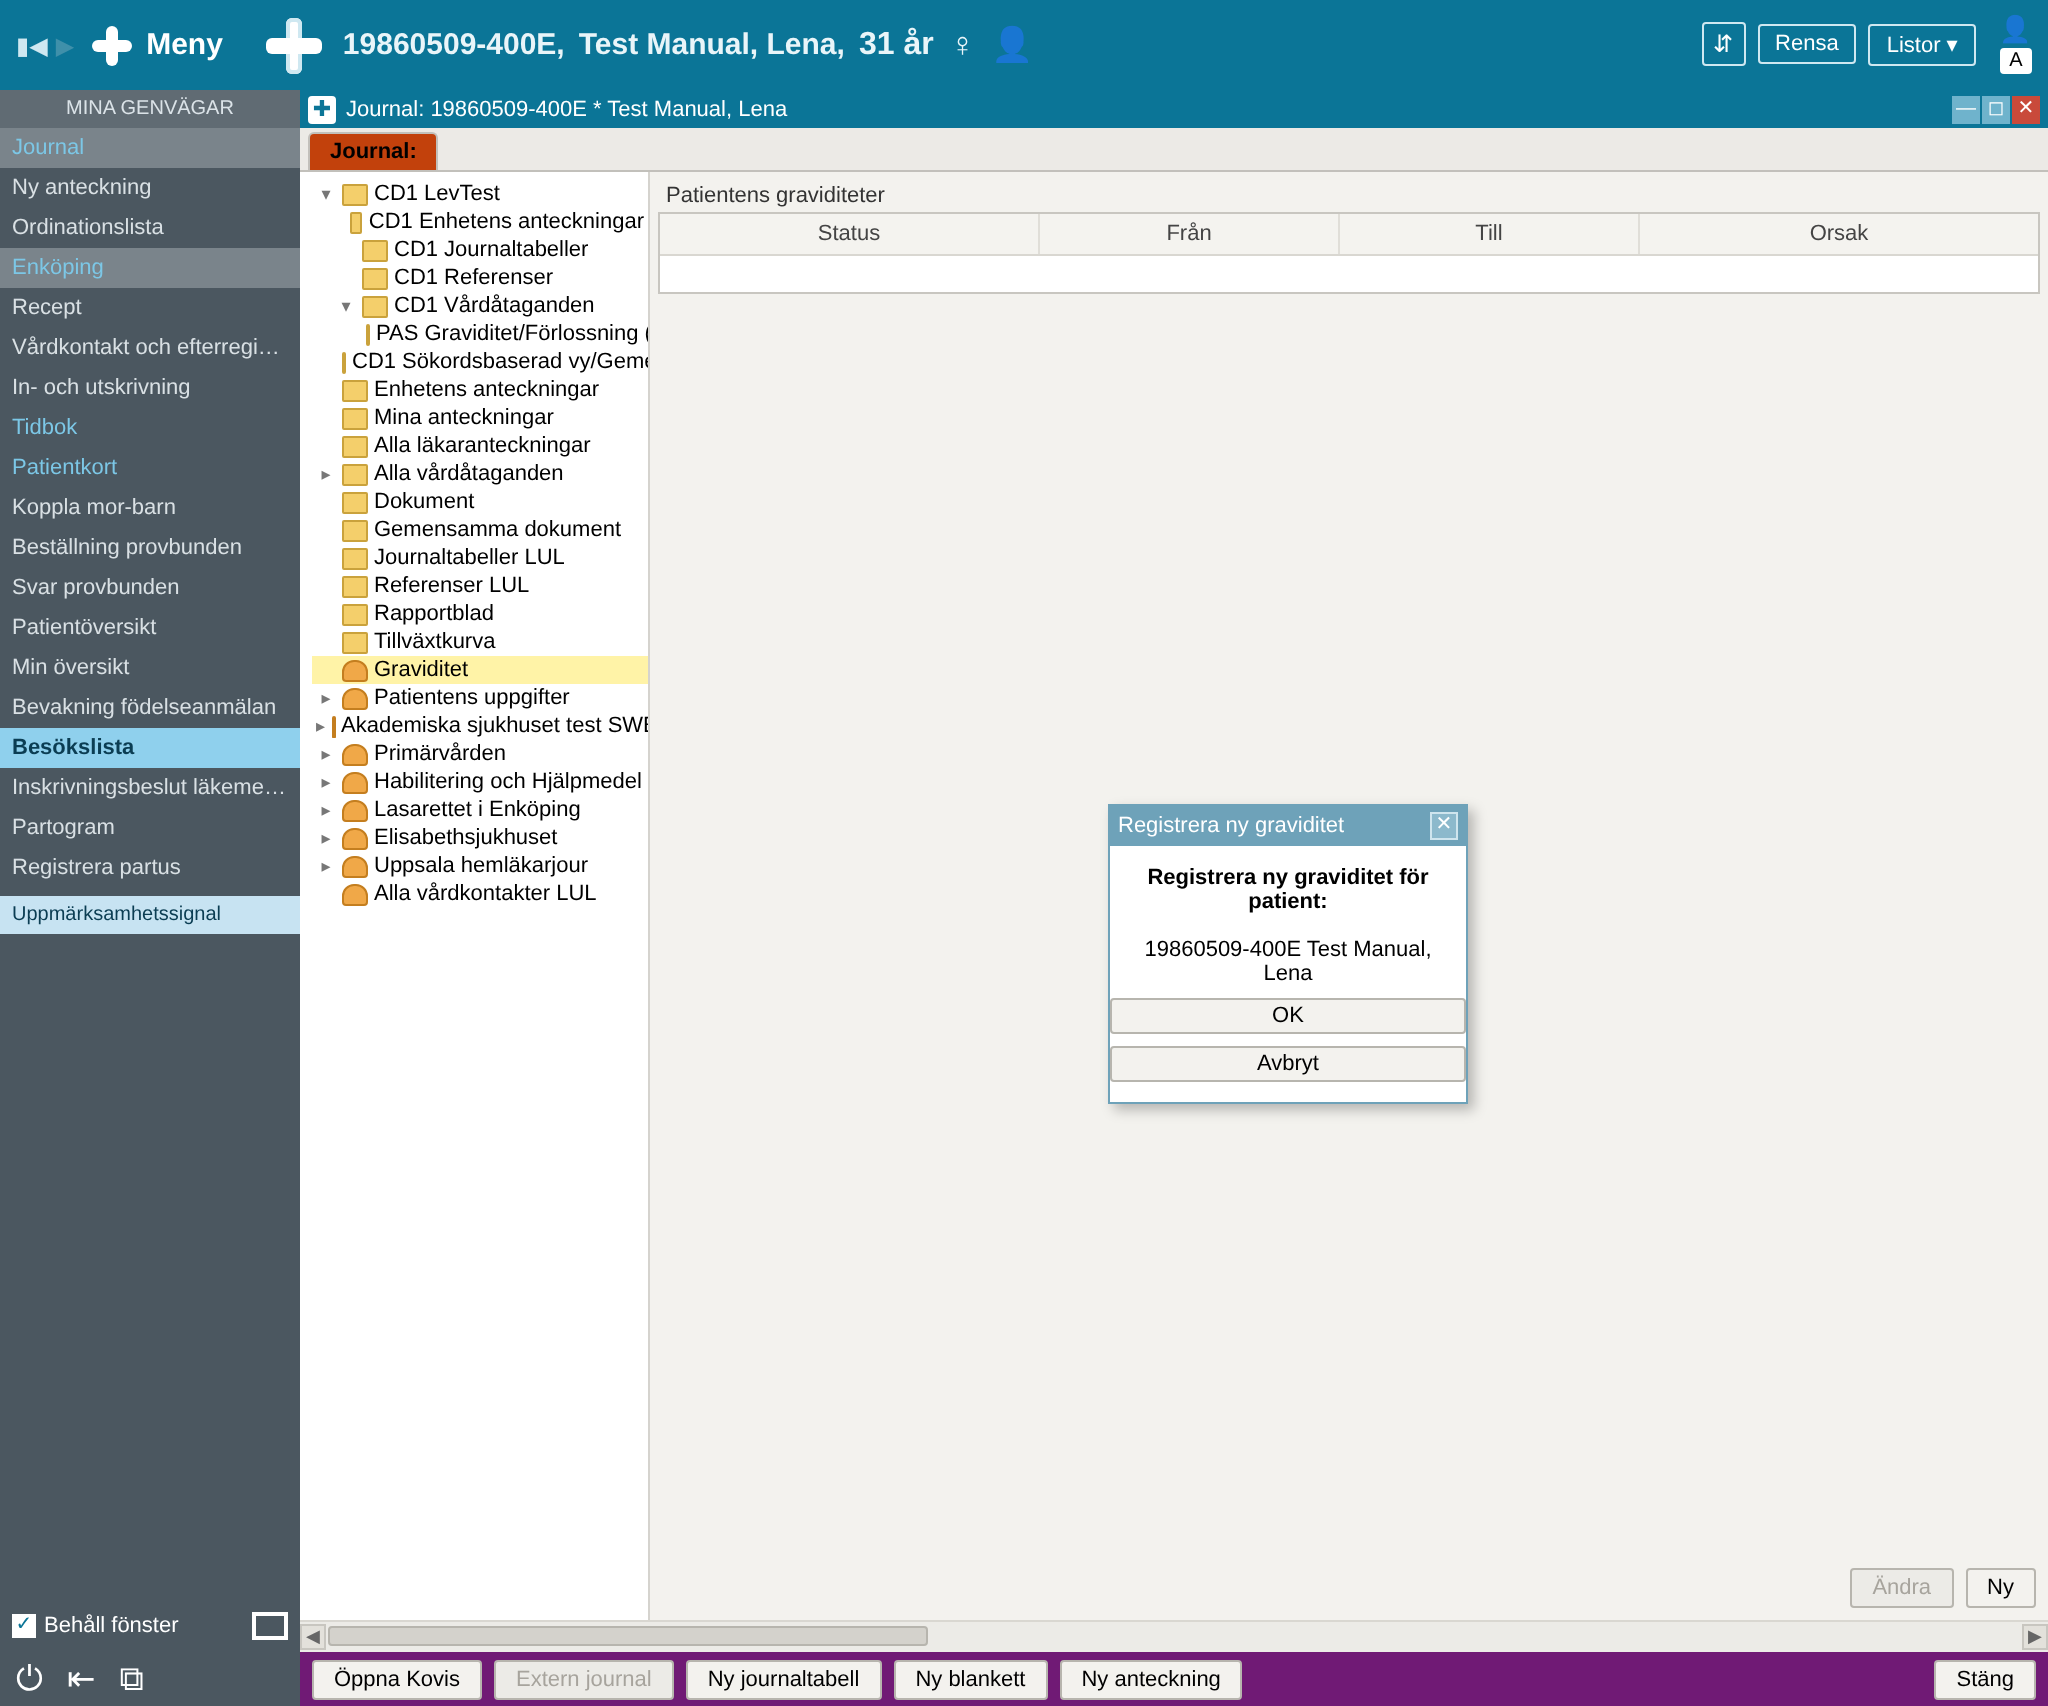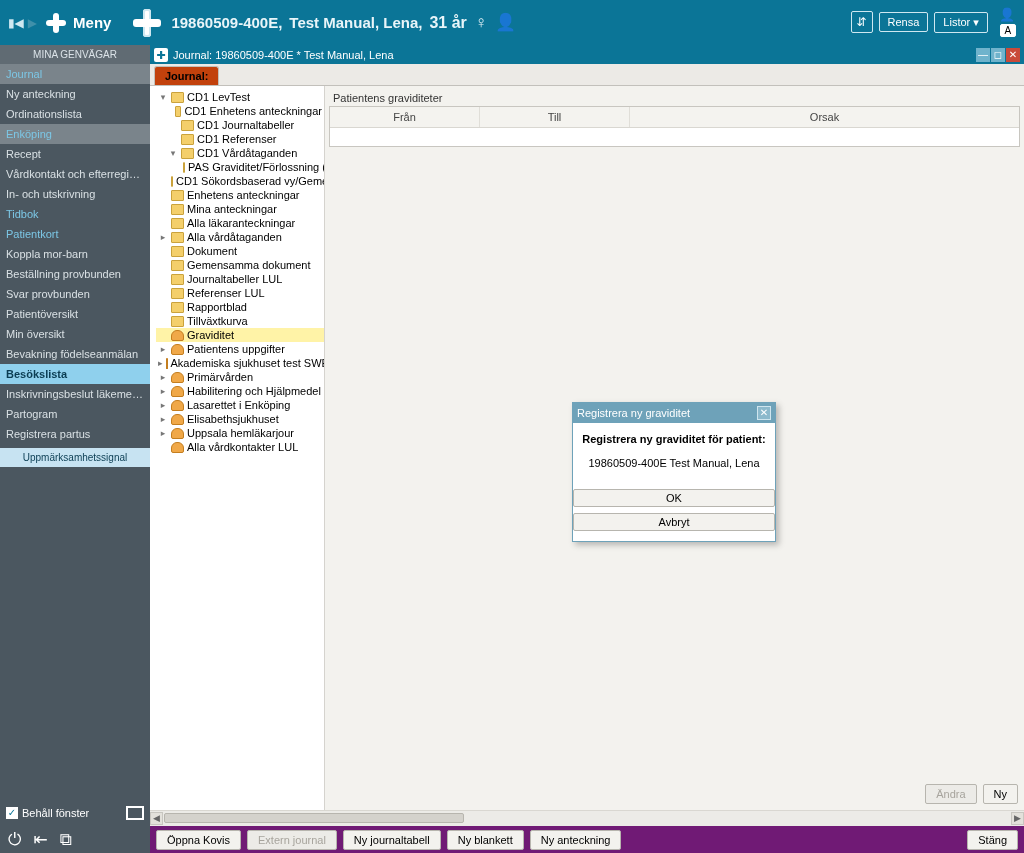--- a/index.html
+++ b/index.html
@@ -32,21 +32,21 @@
 
   
   .sidebar { width:150px; background:#4b5760; color:#fff; display:flex; flex-direction:column;}
   .sb-title { background:#606b73; text-align:center; font-size:10px; padding:4px 0; color:#dbe3e8;}
   .sb-items { flex:1; }
   .sb-item { padding:4px 6px; font-size:11px; cursor:pointer; color:#d9e0e4; white-space:nowrap; overflow:hidden; text-overflow:ellipsis;}
   .sb-item.hl { background:#7a848b; color:#8fd0ed;}
   .sb-item.blue { color:#7cc7e6;}
   .sb-item.selected { background:#8fd0ed; color:#0b3d53; font-weight:bold;}
   .sb-spacer{flex:1;}
-  .sb-signal{background:#c7e3f2;color:#0b3d53;padding:4px 6px;font-size:10px;cursor:pointer;margin:4px 0;text-align:center;}
+  .sb-signal{background:#c7e3f2;color:#0b3d53;padding:4px 6px;font-size:10px;cursor:pointer;margin:4px 0;}
   .sb-footer{padding:6px;display:flex;align-items:center;justify-content:space-between;}
   .sb-check{display:flex;align-items:center;gap:4px;font-size:11px;color:#fff;}
   .sb-check .cb{width:12px;height:12px;background:#fff;color:#0b7597;font-size:10px;line-height:12px;text-align:center;}
   .sb-monitor{width:18px;height:14px;border:2px solid #fff;}
 
   
   .content { flex:1; display:flex; flex-direction:column; background:#f7f7f7; position:relative;}
   .mdi-bar{height:19px;background:#0b7597;color:#fff;display:flex;align-items:center;padding:0 4px;font-size:11px;}
   .mdi-bar .mdi-icon{width:14px;height:14px;border-radius:2px;background:#fff;color:#0b7597;font-size:11px;line-height:14px;text-align:center;margin-right:5px;}
   .mdi-bar .mdi-right{margin-left:auto;display:flex;gap:1px;}
@@ -75,24 +75,24 @@
   .rp-bottom{display:flex;justify-content:flex-end;gap:6px;padding:6px;}
   .btn{background:#f3f2ee;border:1px solid #b7b5ae;padding:3px 10px;font-size:11px;cursor:pointer;border-radius:2px;}
   .btn.disabled{color:#a7a49d;background:#ecebe7;}
 
   .hscroll{height:16px;background:#ecebe7;border-top:1px solid #d9d7d1;margin:0 0 0 0;position:relative;}
   .hscroll .thumb{position:absolute;left:14px;top:2px;height:10px;width:300px;background:#d4d2cc;border:1px solid #b7b5ae;border-radius:2px;}
   .hscroll .arr{position:absolute;top:1px;width:13px;height:13px;background:#e3e1db;border:1px solid #c8c6c0;font-size:9px;line-height:11px;text-align:center;color:#666;}
   .hscroll .al{left:0;} .hscroll .ar{right:0;}
 
   
-  .modal{position:absolute;left:422px;top:357px;width:204px;border:1px solid #6ea2b9;background:#fff;box-shadow:3px 3px 6px rgba(0,0,0,.25);}
+  .modal{position:absolute;left:404px;top:357px;width:180px;border:1px solid #6ea2b9;background:#fff;box-shadow:3px 3px 6px rgba(0,0,0,.25);}
   .modal-title{background:#6ea2b9;color:#fff;font-size:11px;padding:3px 4px;display:flex;align-items:center;}
   .modal-title .x{margin-left:auto;width:14px;height:14px;border:1px solid #cfe5ee;background:#8cb9cc;color:#fff;font-size:10px;line-height:12px;text-align:center;cursor:pointer;}
-  .modal-body{padding:10px 8px 20px;text-align:center;font-size:11px;}
+  .modal-body{padding:10px 8px 6px;text-align:center;font-size:11px;}
   .modal-body .b{font-weight:bold;margin-bottom:12px;}
   .modal-body .bt{}
   .modal-btns{display:flex;justify-content:center;gap:6px;padding-bottom:10px;flex-direction:column;}
   .modal-btns .btn{padding:2px 10px;}
 
   
   .bottombar{height:27px;background:#4b5760;display:flex;align-items:center;color:#fff;}
   .bb-left{width:150px;display:flex;align-items:center;gap:12px;padding:0 8px;font-size:17px;}
   .bb-left span{cursor:pointer;}
   .bb-main{flex:1;background:#701a75;height:100%;display:flex;align-items:center;padding:0 6px;gap:6px;}
@@ -309,20 +309,21 @@
           <div class="tn ind0">
             <span class="exp"></span>
             <span class="ic org"></span>
             <span>Alla vårdkontakter LUL</span>
           </div>
         </div>
       <div class="right-pane">
         <div class="rp-title">Patientens graviditeter</div>
         <div class="grid">
           <div class="grid-head">
+            <div class="gh1">Status</div>
             <div class="gh2">Från</div>
             <div class="gh3">Till</div>
             <div class="gh4">Orsak</div>
           </div>
           <div class="grid-body"></div>
         </div>
         <div class="rp-spacer"></div>
         <div class="rp-bottom">
           <button class="btn disabled">Ändra</button>
           <button class="btn">Ny</button>

